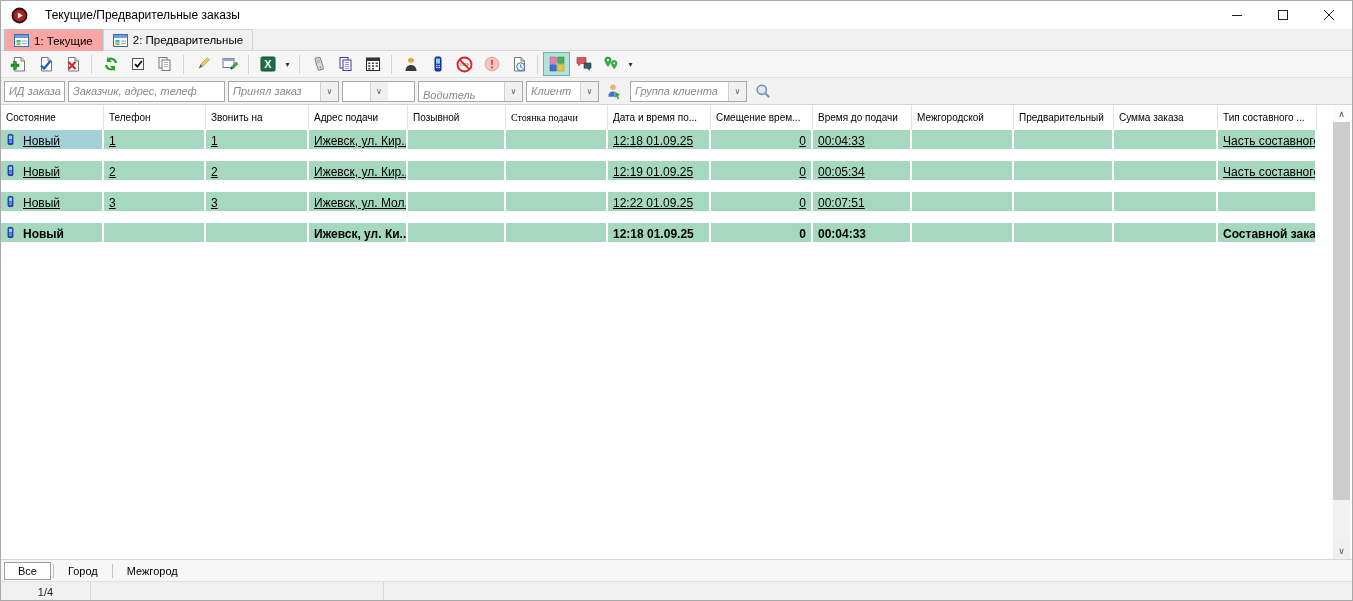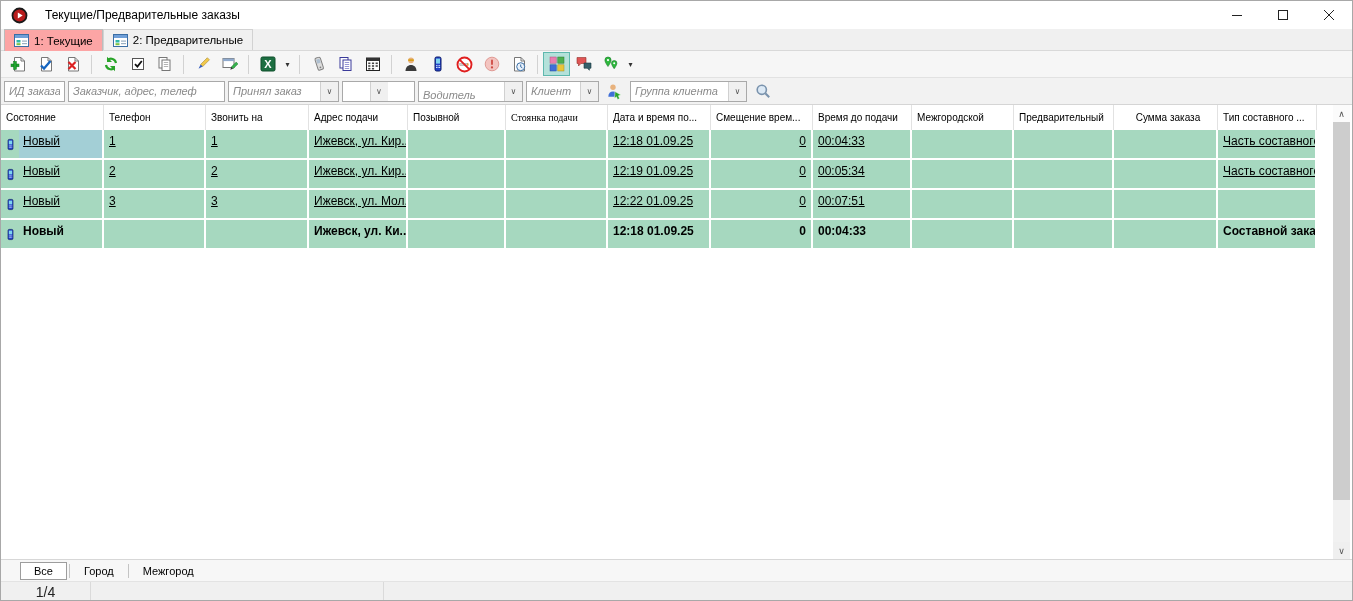--- a/index.html
+++ b/index.html
@@ -39,45 +39,45 @@
   .ctrl-crew{width:73px;flex-direction:column;}
   .ctrl-driver{width:105px;align-items:flex-end;}
   .ctrl-client{width:73px;}
   .ctrl-client-group{width:117px;}
   .flt-btn{width:25px;height:23px;display:flex;align-items:center;justify-content:center;}
   
   .content{position:relative;height:454px;background:#fff;}
   .thead{display:flex;height:25px;}
   .th{box-sizing:border-box;padding-left:5px;line-height:25px;font-size:10px;color:#000;
       border-right:1px solid #e2e2e2;white-space:nowrap;overflow:hidden;flex:none;}
-  .tr{display:flex;height:28px;margin-bottom:2px;}
+  .tr{display:flex;height:19px;margin-bottom:12px;}
   .td{box-sizing:border-box;background:var(--row-green);border-right:2px solid #fff;
       padding:0 5px;font-size:12px;line-height:23px;white-space:nowrap;overflow:hidden;flex:none;color:#000;}
   .td.right{text-align:right;}
   .tr.link .td span.val{text-decoration:underline;}
   .tr.bold .td{font-weight:bold;}
   .td.statecell{display:flex;padding:0;}
   .td .rowicon{width:18px;display:flex;align-items:center;justify-content:center;flex:none;}
   .td .statelabel{flex:1;padding-left:4px;line-height:23px;}
   .td .statelabel.sel{background:var(--sel-cell);}
   .c0{width:103px;} .c1{width:102px;} .c2{width:103px;} .c3{width:99px;} .c4{width:98px;}
   .c5{width:102px;font-family:Liberation Serif, serif;} .c6{width:103px;} .c7{width:102px;} .c8{width:99px;} .c9{width:102px;}
-  .c10{width:100px;} .c11{width:104px;text-align:center;} .c12{width:99px;}
+  .c10{width:100px;} .c11{width:104px;} .c12{width:99px;}
   
   .vscroll{position:absolute;top:0;bottom:0;right:2px;width:17px;background:#f1f1f1;display:flex;flex-direction:column;}
   .sb-btn{height:17px;display:flex;align-items:center;justify-content:center;color:#555;font-size:9px;background:#fbfbfb;flex:none;}
   .sb-track{flex:1;position:relative;}
   .sb-thumb{position:absolute;top:0;left:0;right:0;height:378px;background:#cdcdcd;}
   
-  .bottombar{height:22px;background:#f7f7f7;border-top:1px solid #d7d7d7;display:flex;align-items:center;padding-left:19px;box-sizing:border-box;}
+  .bottombar{height:22px;background:#f7f7f7;border-top:1px solid #d7d7d7;display:flex;align-items:center;padding-left:3px;box-sizing:border-box;}
   .btab{font-size:11px;color:#000;padding:2px 12px;}
   .btab.active{background:#fff;border:1px solid #9d9d9d;padding:2px 13px;}
   .btab-sep{width:1px;height:14px;background:#c4c4c4;margin:0 2px;}
   
-  .statusbar{height:21px;background:#f0f0f0;border-top:1px solid #e3e3e3;display:flex;align-items:center;box-sizing:border-box;font-size:14px;color:#222;}
+  .statusbar{height:21px;background:#f0f0f0;border-top:1px solid #e3e3e3;display:flex;align-items:center;box-sizing:border-box;font-size:11px;color:#222;}
   .st-cell{height:100%;display:flex;align-items:center;justify-content:center;box-sizing:border-box;border-right:1px solid #dadada;}
   .st-1{width:90px;} .st-2{width:293px;} .st-3{flex:1;border-right:none;}
 </style>
 </head>
 <body>
 
 <div class="titlebar">
   <span class="title-icon">
     <svg width="17" height="17" viewBox="0 0 16 16">
         <circle cx="8" cy="8" r="6.6" fill="#b81c1c" stroke="#1a1a1a" stroke-width="1.7"></circle>

